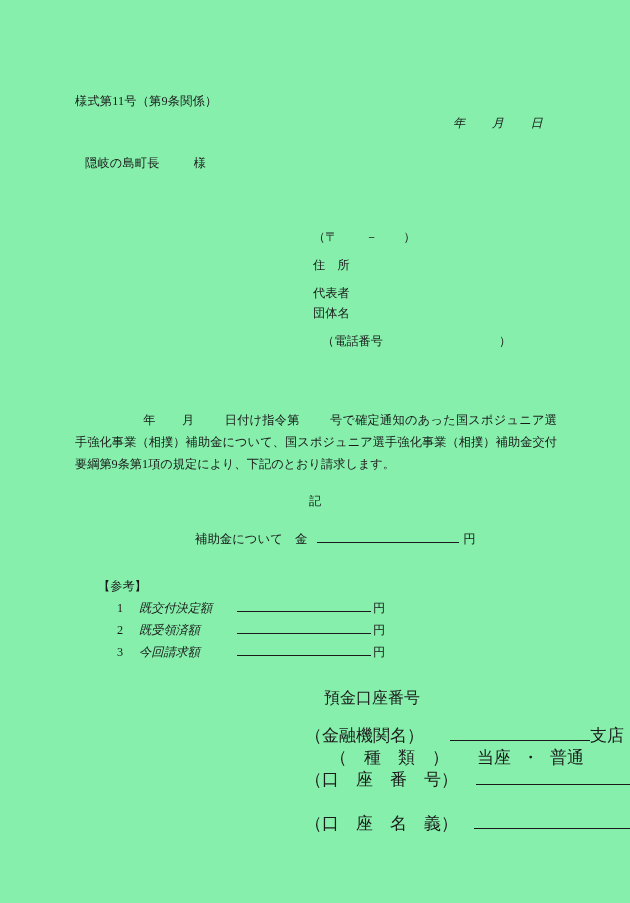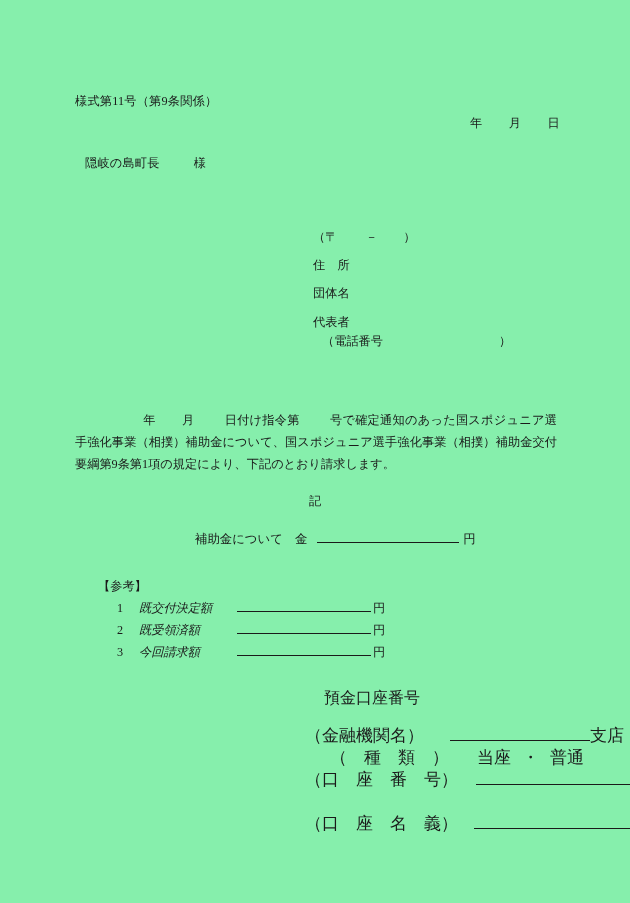--- a/index.html
+++ b/index.html
@@ -23,21 +23,21 @@
   }
   
   .row {
     position: absolute;
     white-space: nowrap;
     font-size: 12.2px;
     line-height: 1;
     letter-spacing: 0.2px;
   }
   .form-no   { left: 75px;  top: 95px; }
-  .date-line { left: 470px; top: 117px; letter-spacing: 0.5px; }
+  .date-line { left: 453px; top: 117px; letter-spacing: 0.5px; font-style: italic; }
   .date-line .gap { display: inline-block; width: 26px; }
   .addressee { left: 85px;  top: 157px; }
   .addressee .gap { display: inline-block; width: 34px; }
 
   .applicant { position: absolute; left: 313px; top: 231px; }
   .applicant .line {
     font-size: 12.2px;
     line-height: 1;
     margin-bottom: 16px;
     white-space: nowrap;
@@ -149,25 +149,25 @@
     <span>隠岐の島町長</span><span class="gap"></span><span>様</span>
   </div>
 
   <div class="applicant">
     <div class="line">
       <span>（〒</span><span class="sp-zip1"></span><span>－</span><span class="sp-zip2"></span><span>）</span>
     </div>
     <div class="line">
       <span>住　所</span>
     </div>
-    <div class="line">
-      <span>団体名</span>
-    </div>
     <div class="line tight">
       <span>代表者</span>
+    </div>
+    <div class="line">
+      <span>団体名</span>
     </div>
     <div class="line">
       <span class="lbl-gap"></span><span>（電話番号</span><span class="sp-tel"></span><span>）</span>
     </div>
   </div>
 
 
   <div class="body-para">
     <span class="indent"></span><span>年</span><span class="gap-s"></span><span>月</span><span class="gap-m"></span><span>日付け指令第</span><span class="gap-m"></span><span>号で確定通知のあった国スポジュニア選手強化事業（相撲）補助金について、国スポジュニア選手強化事業（相撲）補助金交付要綱第9条第1項の規定により、下記のとおり請求します。</span>
   </div>

